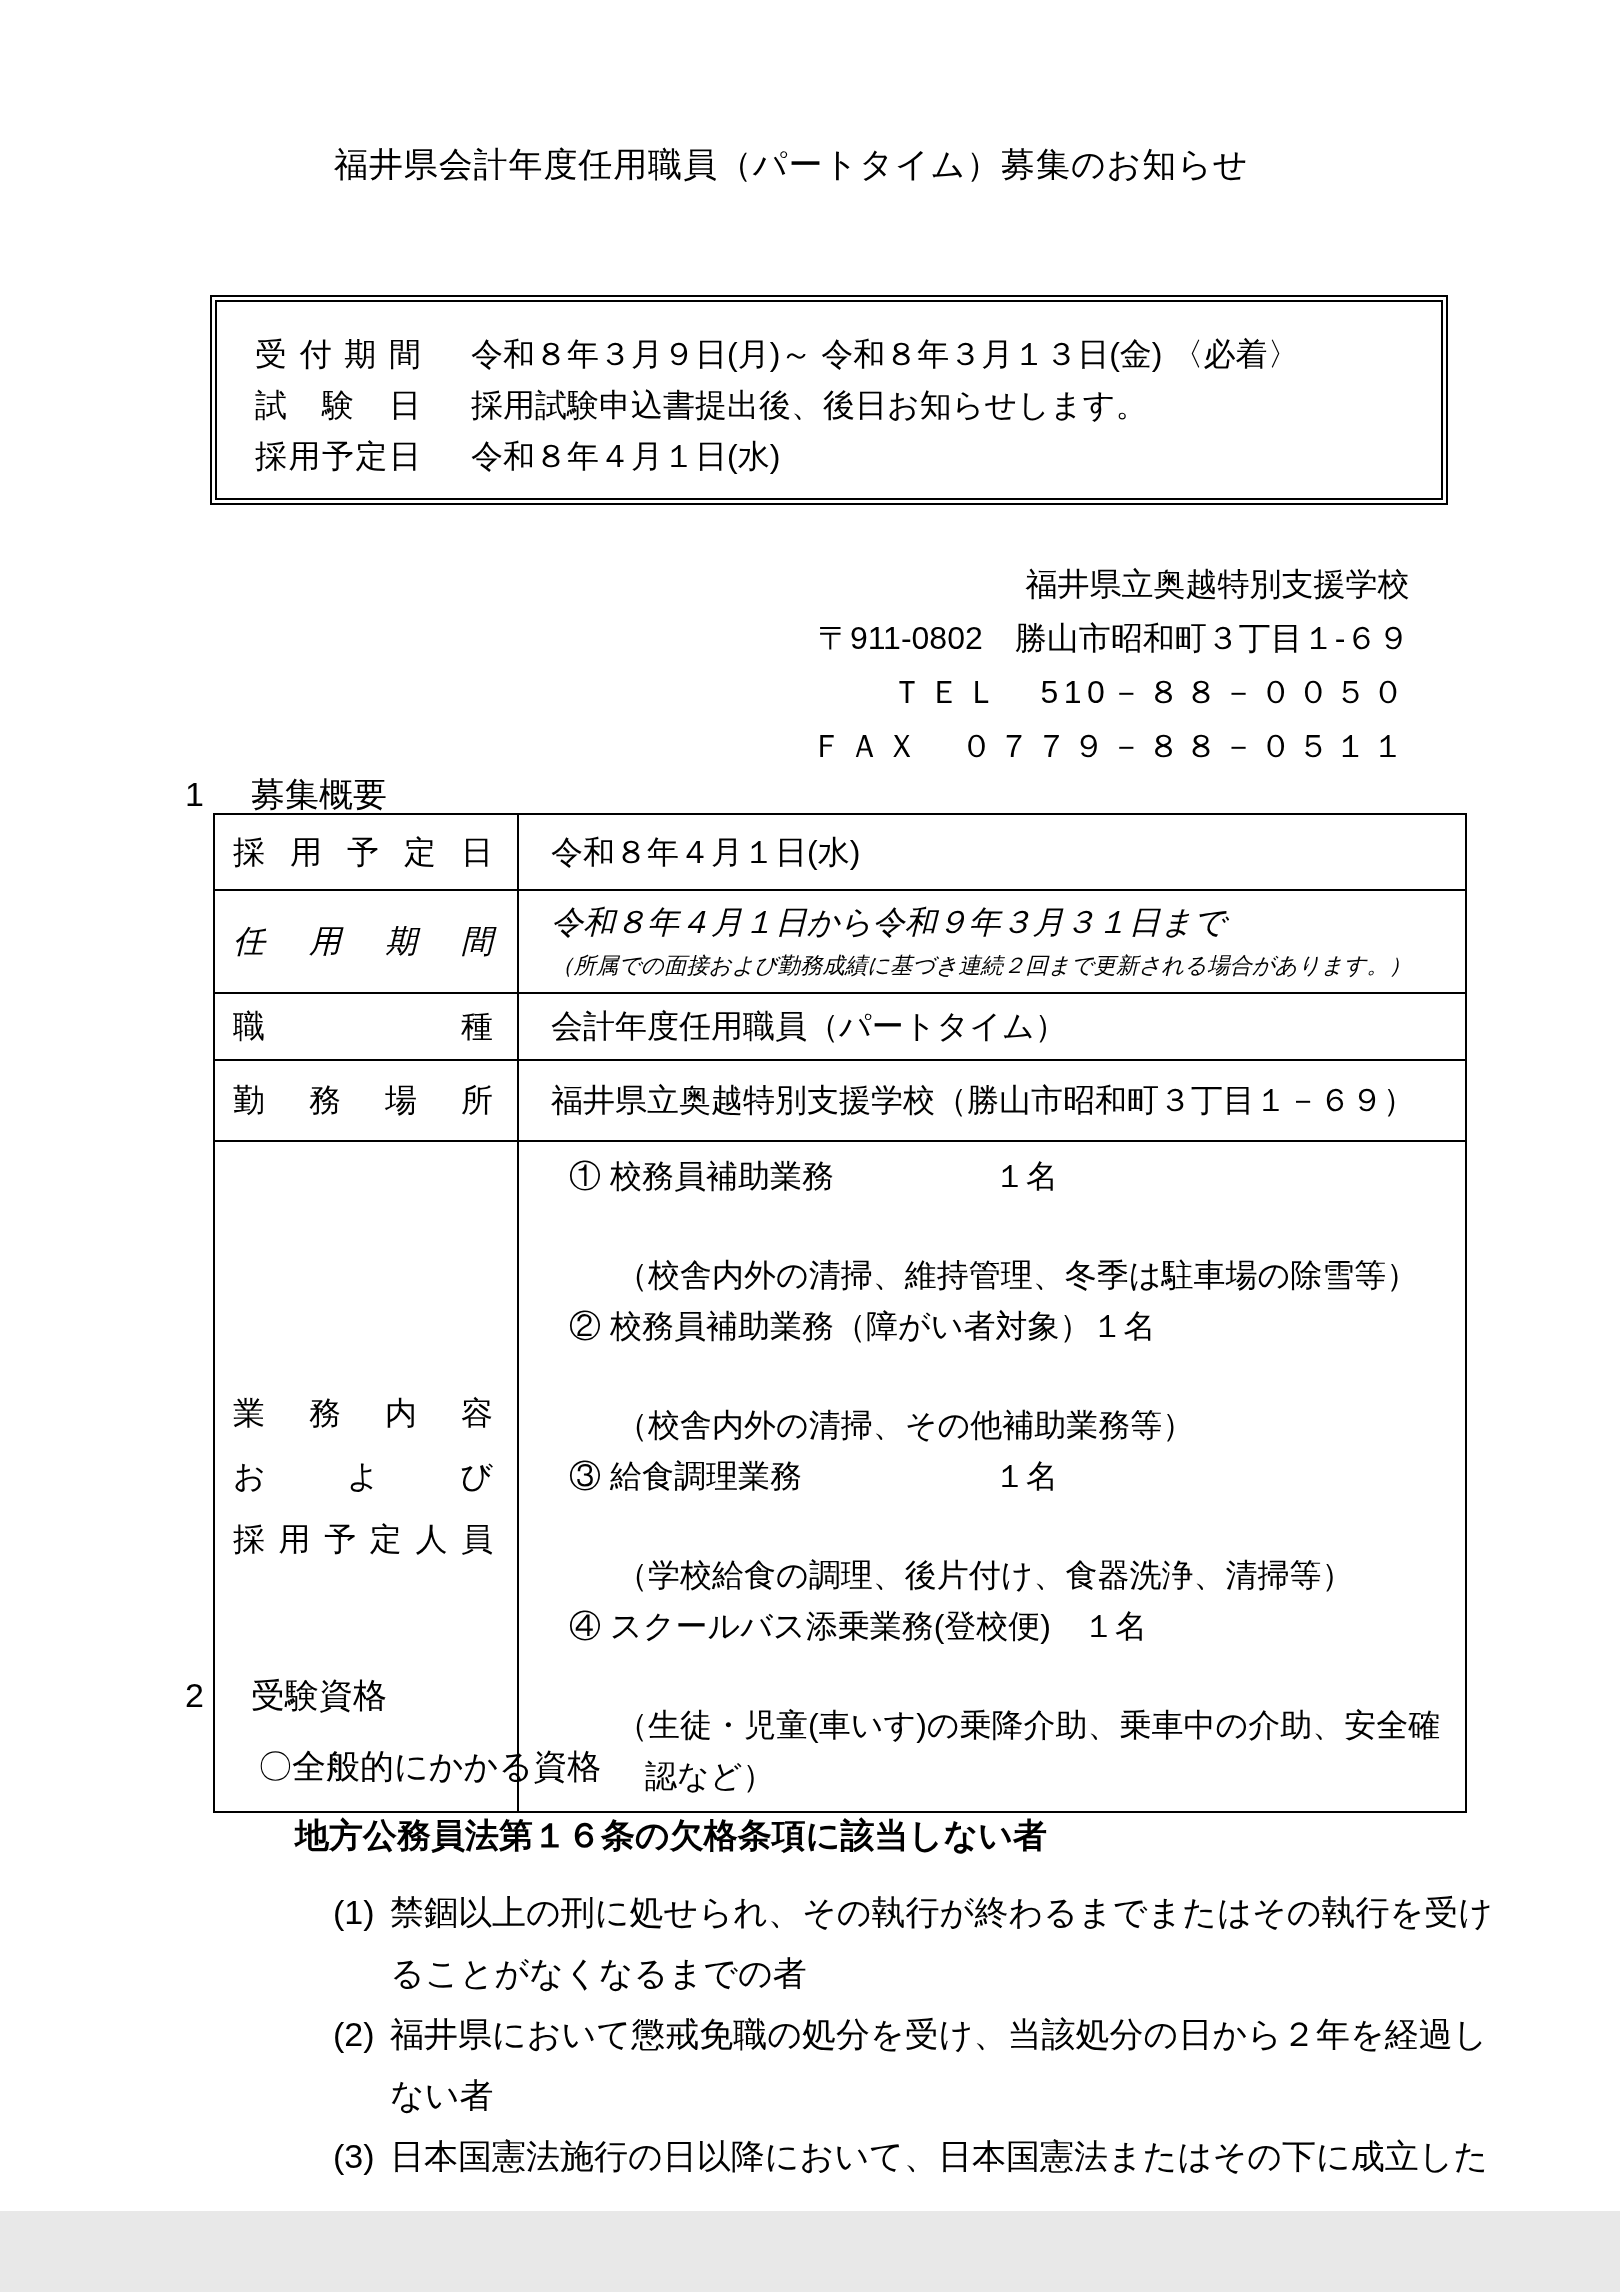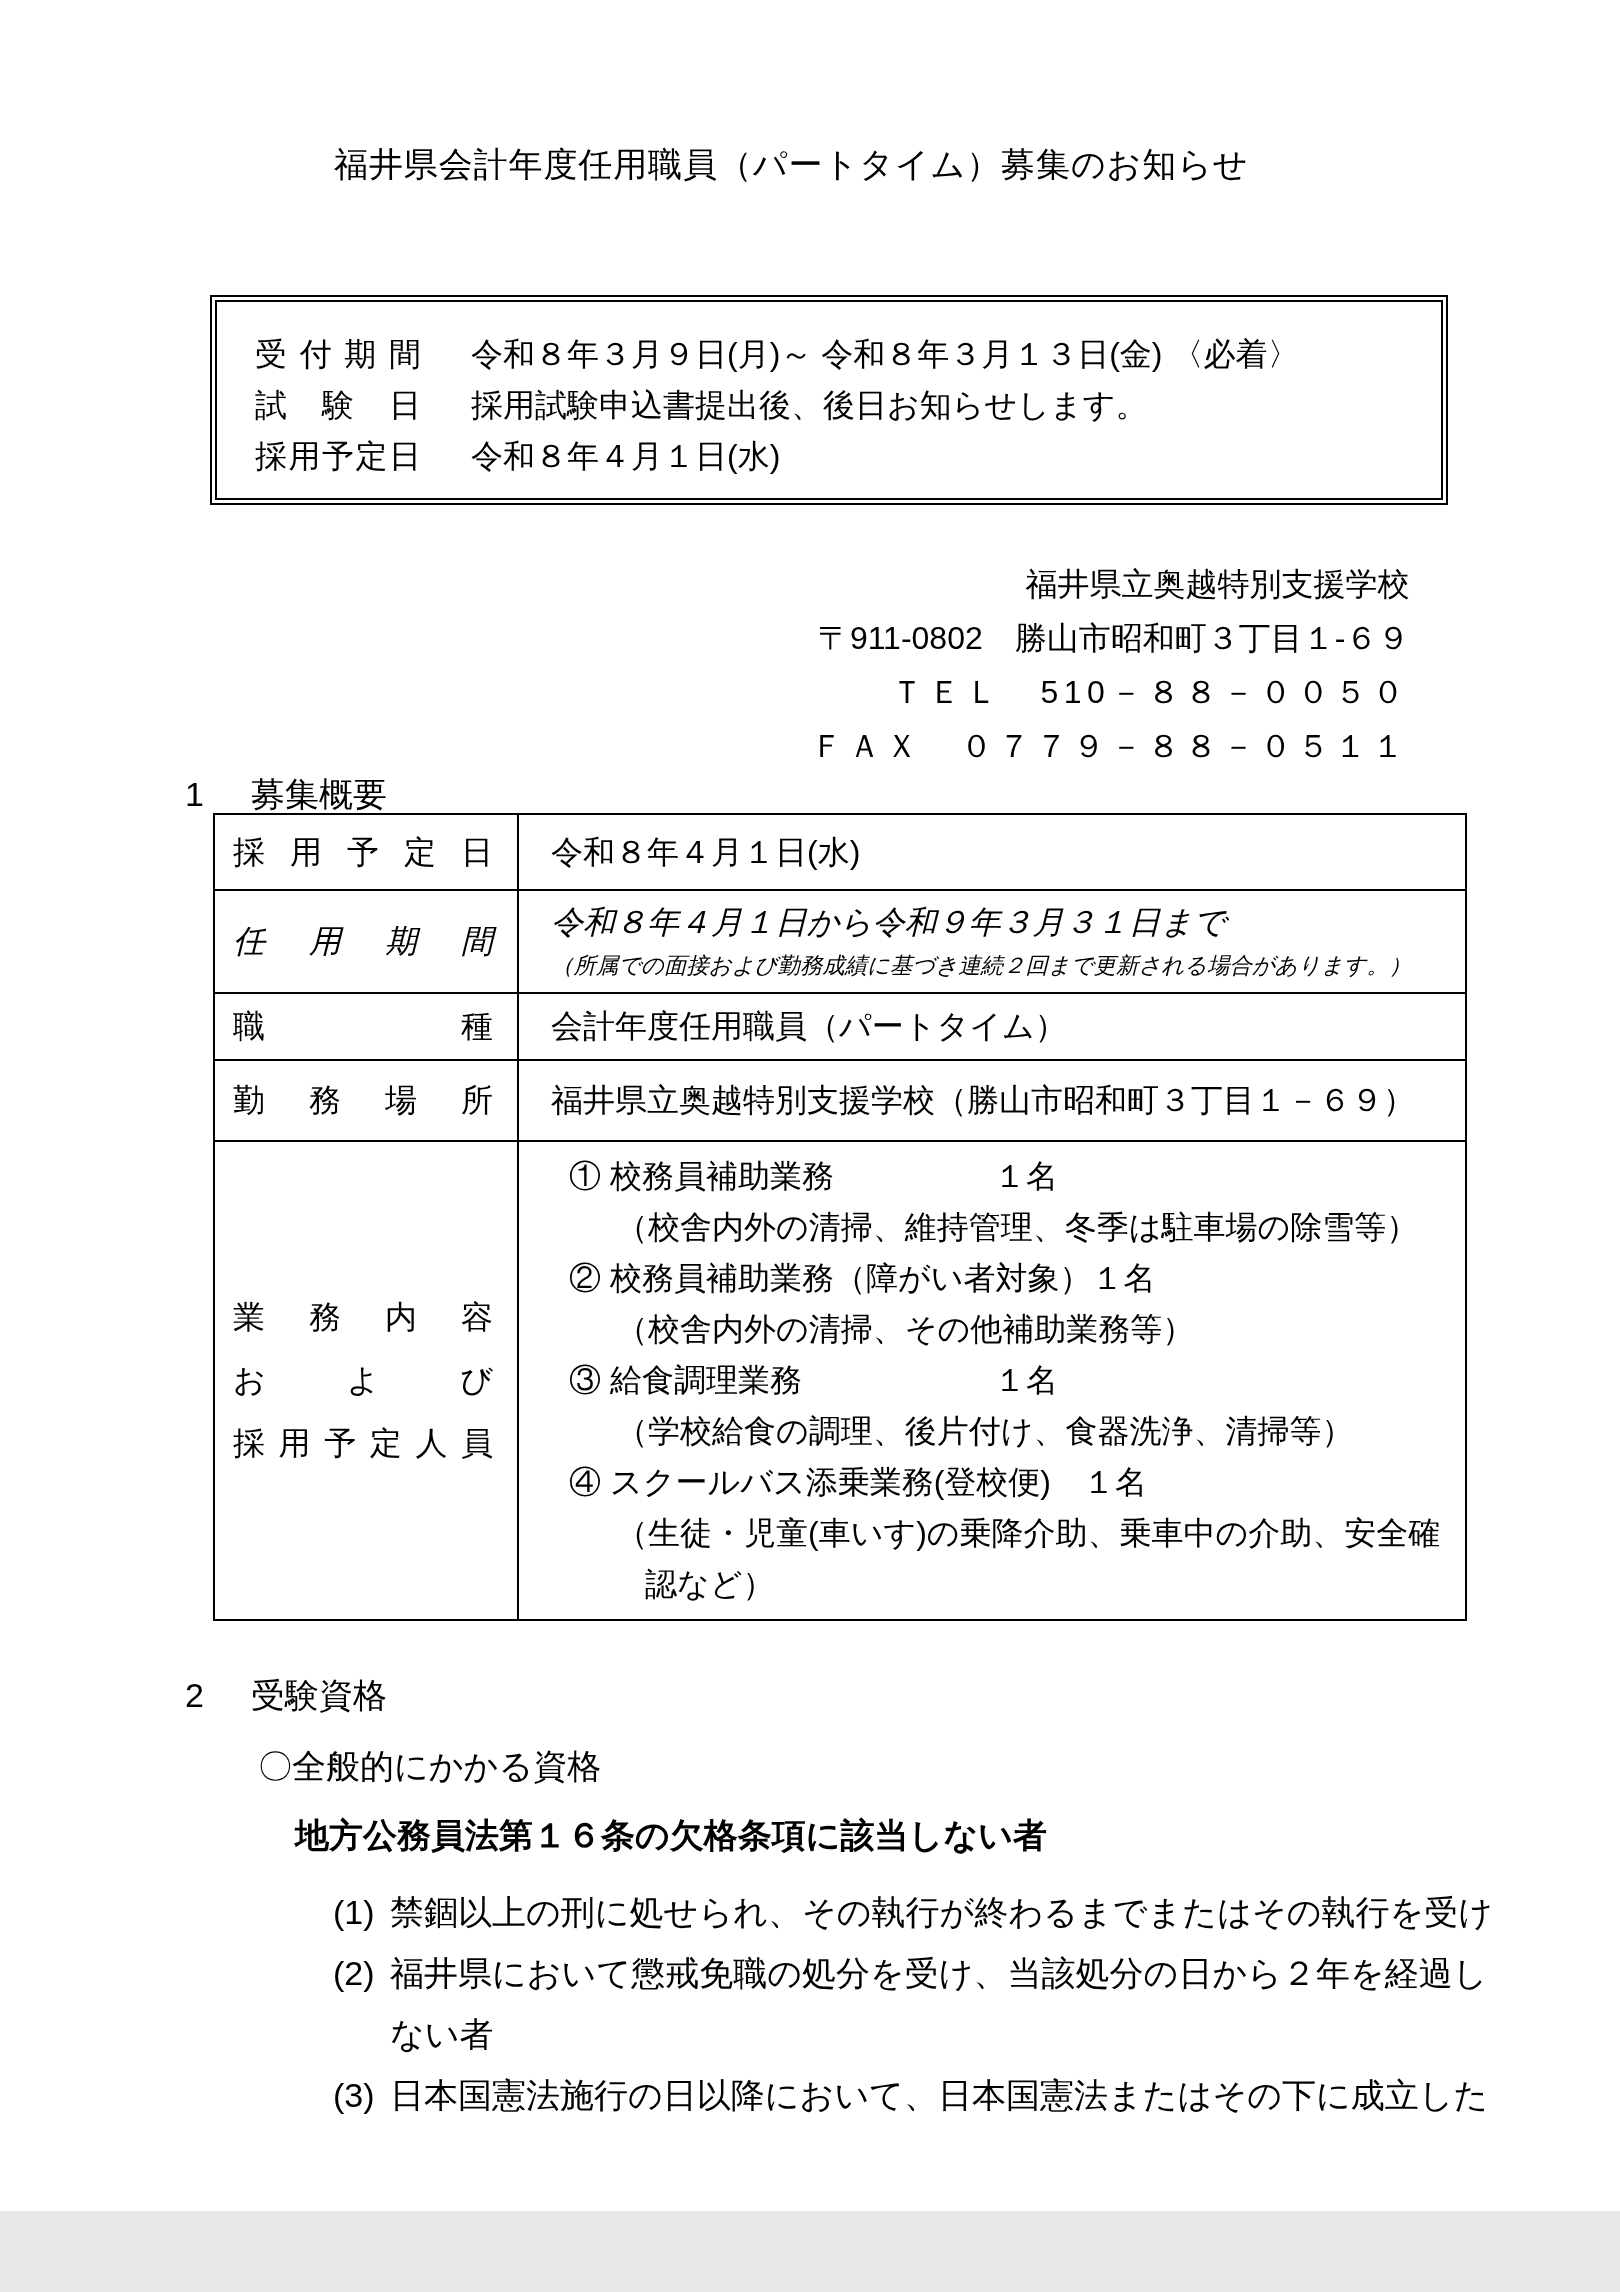--- a/index.html
+++ b/index.html
@@ -62,21 +62,21 @@
   .otable tr.r2{height:103px;font-style:italic;}
   .otable tr.r3{height:67px;}
   .otable tr.r4{height:81px;}
   .otable tr.r5{height:466px;}
   .jlabel{text-align:justify;text-align-last:justify;line-height:47px;}
   .jlabel3 div{text-align:justify;text-align-last:justify;line-height:63px;}
   .cell-line{line-height:47px;}
   .cell-note{font-size:22.4px;line-height:39px;white-space:nowrap;}
   .r5 td{padding-top:9px;padding-bottom:9px;}
   .work-item{padding-left:18px;line-height:51px;white-space:nowrap;}
-  .work-sub{padding-left:65px;line-height:51px;white-space:nowrap;}
+  .work-sub{padding-left:65px;line-height:51px;white-space:nowrap;margin-top:48px;}
   .work-sub2{padding-left:94px;line-height:51px;white-space:nowrap;}
   
   .sec2{position:absolute;left:185px;top:1673px;font-size:34px;}
   .sec2-sub{margin:25px 0 0 73px;white-space:nowrap;}
   .sec2-intro{margin:23px 0 8px 110px;white-space:nowrap;font-weight:bold;}
   .sec2-items{margin:23px 0 0 148px;line-height:61px;}
   .qitem{display:flex;}
   .qnum{flex:none;width:57px;}
   .qline{display:block;white-space:nowrap;}
 </style>
@@ -173,20 +173,21 @@
     <div class="sec-heading" style="position:static;">
       <span class="num">2</span><span class="lbl">受験資格</span>
     </div>
     <div class="sec2-sub">〇全般的にかかる資格</div>
     <div class="sec2-intro">地方公務員法第１６条の欠格条項に該当しない者</div>
     <div class="sec2-items">
       <div class="qitem">
         <span class="qnum">(1)</span>
         <span class="qtext">
           <span class="qline">禁錮以上の刑に処せられ、その執行が終わるまでまたはその執行を受け</span>
+          <span class="qline">ることがなくなるまでの者</span>
         </span>
       </div>
       <div class="qitem">
         <span class="qnum">(2)</span>
         <span class="qtext">
           <span class="qline">福井県において懲戒免職の処分を受け、当該処分の日から２年を経過し</span>
           <span class="qline">ない者</span>
         </span>
       </div>
       <div class="qitem">

